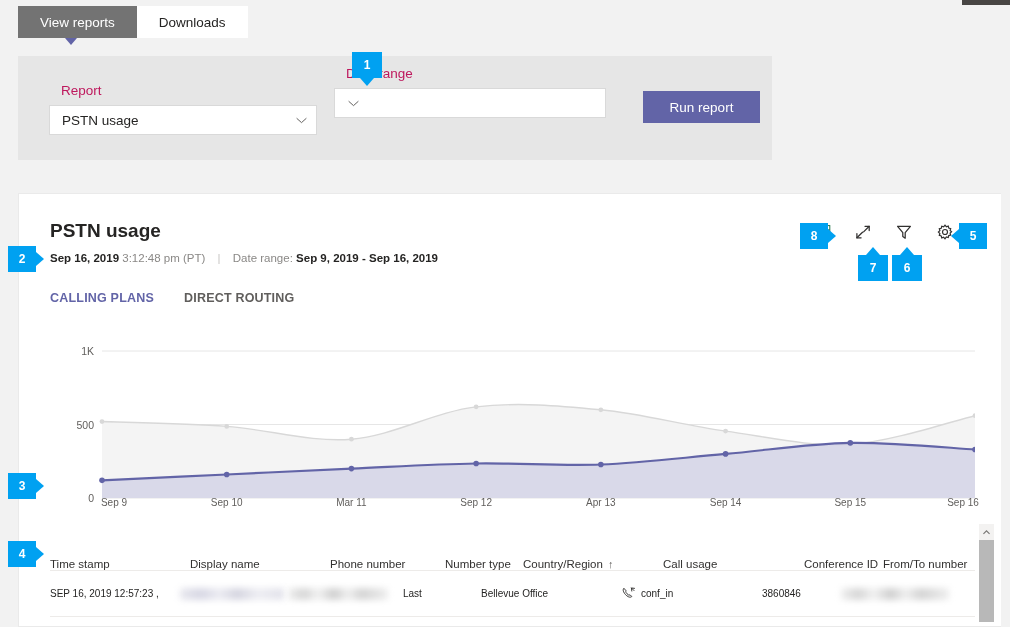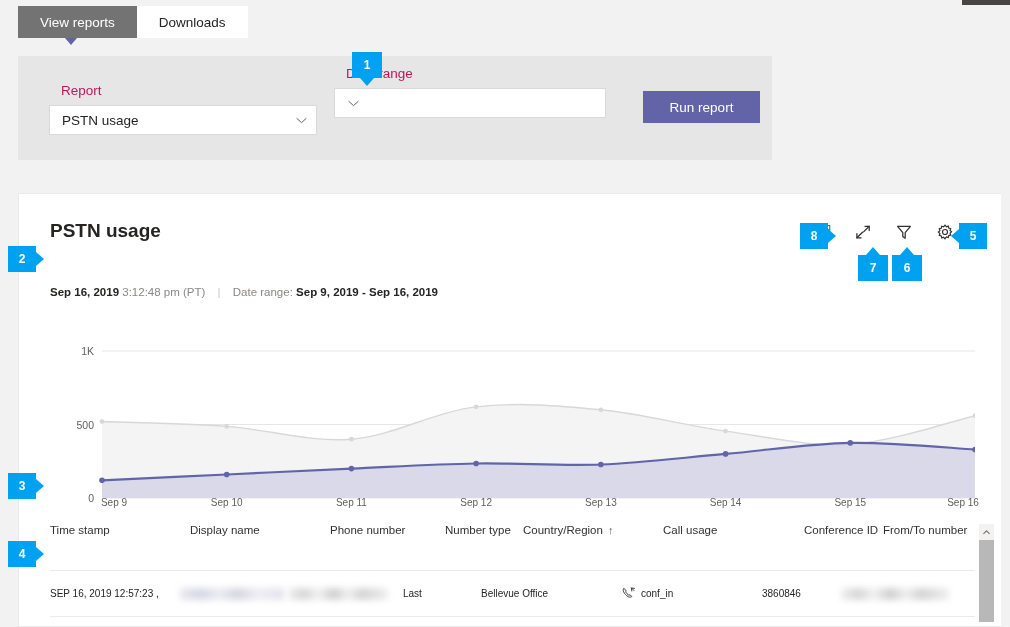--- a/index.html
+++ b/index.html
@@ -40,21 +40,21 @@
   .runbtn{
     position:absolute;left:625px;top:35px;width:117px;height:32px;background:#6264a7;color:#fff;
     border:none;font-size:13.5px;font-family:"Liberation Sans",sans-serif;cursor:pointer;
     display:flex;align-items:center;justify-content:center;
   }
 
   
   .card{position:absolute;left:18px;top:193px;width:986px;height:434px;background:#fff;
         border:1px solid #eaeaea;box-sizing:border-box;overflow:hidden;}
   .card-title{position:absolute;left:31px;top:26px;font-size:19px;font-weight:bold;color:#252423;}
-  .card-sub{position:absolute;left:31px;top:58px;font-size:11.5px;color:#605e5c;white-space:nowrap;margin-top:34px;}
+  .card-sub{position:absolute;left:31px;top:58px;font-size:11.5px;color:#605e5c;white-space:nowrap;}
   .card-sub b{color:#252423;font-weight:bold;}
   .card-sub .sep{color:#c8c6c4;margin:0 9px;}
   .card-sub .light{color:#8a8886;}
 
   .toolbar{position:absolute;right:48px;top:28px;display:flex;align-items:center;gap:21px;}
   .tbicon{width:20px;height:20px;display:flex;align-items:center;justify-content:center;cursor:pointer;}
   .tbicon svg{display:block;}
 
   
   .pivot{position:absolute;left:31px;top:97px;display:flex;gap:30px;}
@@ -63,21 +63,21 @@
   .pivot .pt.off{color:#605e5c;font-weight:bold;}
 
   
   .chart{position:absolute;left:31px;top:145px;width:925px;height:165px;}
   .chart svg{display:block;}
   .xaxis{position:absolute;left:31px;top:303px;width:925px;height:16px;}
   .xaxis span{position:absolute;font-size:10px;color:#605e5c;transform:translateX(-50%);white-space:nowrap;}
 
   
   .tablewrap{position:absolute;left:31px;top:330px;width:925px;height:104px;}
-  .thead{display:flex;height:46px;align-items:flex-start;border-bottom:1px solid #edebe9;}
+  .thead{display:flex;height:46px;align-items:flex-end;border-bottom:1px solid #edebe9;}
   .thead .th{font-size:11.5px;color:#323130;white-space:nowrap;}
   .trow{display:flex;height:45px;align-items:center;border-bottom:1px solid #edebe9;}
   .trow .td{font-size:10px;color:#252423;white-space:nowrap;}
   .link{color:#6264a7;}
   .blur{
     background:linear-gradient(90deg,#e9e9ef 0%,#d7d7e4 20%,#ececf2 38%,#d5d5e0 55%,#eeeef3 75%,#e2e2ea 100%);
     filter:blur(3.2px);height:12px;border-radius:2px;
   }
   .blur.grey{
     background:linear-gradient(90deg,#f0f0f0 0%,#d6d6d6 16%,#f2f2f2 30%,#cfcfcf 46%,#f0f0f0 60%,#d4d4d4 74%,#efefef 100%);
@@ -193,20 +193,28 @@
     <div class="tbicon">
       <svg viewBox="0 0 18 18" width="18" height="18">
         <g fill="none" stroke="#323130" stroke-width="1.2">
           <circle cx="9" cy="9" r="2.5"></circle>
           <path d="M9 2.2 l1.35 1.5 1.9 -.6 .5 1.95 1.95 .5 -.6 1.9 1.5 1.35 -1.5 1.35 .6 1.9 -1.95 .5 -.5 1.95 -1.9 -.6 L9 15.8 l-1.35 -1.5 -1.9 .6 -.5 -1.95 -1.95 -.5 .6 -1.9 L2.4 9 l1.5 -1.35 -.6 -1.9 1.95 -.5 .5 -1.95 1.9 .6 Z"></path>
         </g>
       </svg>
     </div>
   </div>
 
+  <div class="pivot">
+    <div class="pt on">
+      <span>CALLING PLANS</span>
+    </div>
+    <div class="pt off">
+      <span>DIRECT ROUTING</span>
+    </div>
+  </div>
 
   <div class="chart">
     <svg id="chartsvg" viewBox="0 0 925 165" width="925" height="165">
         <line x1="52" y1="159" x2="925" y2="159" stroke="#e6e6e6" stroke-width="1"></line>
         <text x="44" y="163" text-anchor="end" font-size="10.5" fill="#605e5c" font-family="Liberation Sans, sans-serif">0</text>
         <line x1="52" y1="85.5" x2="925" y2="85.5" stroke="#e6e6e6" stroke-width="1"></line>
         <text x="44" y="89.5" text-anchor="end" font-size="10.5" fill="#605e5c" font-family="Liberation Sans, sans-serif">500</text>
         <line x1="52" y1="12" x2="925" y2="12" stroke="#e6e6e6" stroke-width="1"></line>
         <text x="44" y="16" text-anchor="end" font-size="10.5" fill="#605e5c" font-family="Liberation Sans, sans-serif">1K</text>
         <path d="M 52 82.56 C 72.78571428571429 83.3685, 135.14285714285714 84.471, 176.71428571428572 87.411 C 218.2857142857143 90.351, 259.8571428571429 103.4585, 301.42857142857144 100.2 C 343 96.9415, 384.5714285714286 72.75999999999999, 426.14285714285717 67.86 C 467.7142857142857 62.96, 509.28571428571433 66.75750000000001, 550.8571428571429 70.80000000000001 C 592.4285714285714 74.84250000000002, 634 86.3575, 675.5714285714286 92.115 C 717.1428571428571 97.87249999999999, 758.7142857142858 107.9175, 800.2857142857143 105.345 C 841.8571428571429 102.7725, 904.2142857142858 81.4575, 925 76.67999999999999 L 925 159 L 52 159 Z" fill="#f4f4f4" fill-opacity="1"></path>
@@ -227,23 +235,23 @@
         <circle cx="426.14285714285717" cy="124.455" r="2.8" fill="#6264a7"></circle>
         <circle cx="550.8571428571429" cy="125.48400000000001" r="2.8" fill="#6264a7"></circle>
         <circle cx="675.5714285714286" cy="114.89999999999999" r="2.8" fill="#6264a7"></circle>
         <circle cx="800.2857142857143" cy="103.875" r="2.8" fill="#6264a7"></circle>
         <circle cx="925" cy="110.49" r="2.8" fill="#6264a7"></circle>
       </svg>
   </div>
   <div class="xaxis">
       <span style="left: 64px;">Sep 9</span>
       <span style="left: 176.714px;">Sep 10</span>
-      <span style="left: 301.429px;">Sep 11</span>
+      <span style="left: 301.429px;">Mar 11</span>
       <span style="left: 426.143px;">Sep 12</span>
-      <span style="left: 550.857px;">Sep 13</span>
+      <span style="left: 550.857px;">Apr 13</span>
       <span style="left: 675.571px;">Sep 14</span>
       <span style="left: 800.286px;">Sep 15</span>
       <span style="left: 913px;">Sep 16</span>
     </div>
 
   <div class="tablewrap">
     <div class="thead">
       <div class="th" style="width:140px">Time stamp</div>
       <div class="th" style="width:140px">Display name</div>
       <div class="th" style="width:115px">Phone number</div>

